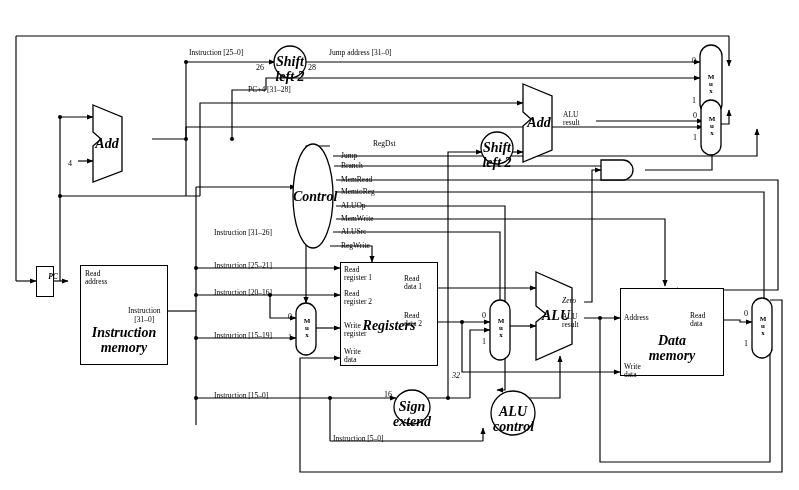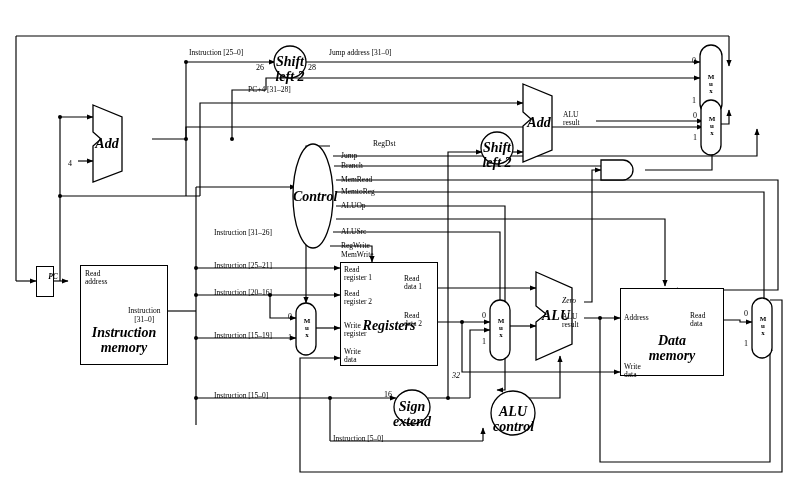--- a/index.html
+++ b/index.html
@@ -302,21 +302,21 @@
   <div class="mux-txt" style="left:756px; top:316px; width:14px;">M<br>u<br>x</div>
   <div class="lbl" style="left:744px; top:310px;">0</div>
   <div class="lbl" style="left:744px; top:340px;">1</div>
 
   <div class="ctrl-sig" style="left:341px; top:139px;padding-left:32px;">RegDst</div>
   <div class="ctrl-sig" style="left:341px; top:151px;">Jump</div>
   <div class="ctrl-sig" style="left:341px; top:161px;">Branch</div>
   <div class="ctrl-sig" style="left:341px; top:175px;">MemRead</div>
   <div class="ctrl-sig" style="left:341px; top:187px;">MemtoReg</div>
   <div class="ctrl-sig" style="left:341px; top:201px;">ALUOp</div>
-  <div class="ctrl-sig" style="left:341px; top:214px;margin-top:36px;">MemWrite</div>
+  <div class="ctrl-sig" style="left:341px; top:214px;">MemWrite</div>
   <div class="ctrl-sig" style="left:341px; top:227px;">ALUSrc</div>
   <div class="ctrl-sig" style="left:341px; top:241px;">RegWrite</div>
 
   <div class="bus-lbl" style="left:189px; top:48px;">Instruction [25–0]</div>
   <div class="bus-lbl" style="left:329px; top:48px;">Jump address [31–0]</div>
   <div class="bus-lbl" style="left:232px; top:85px;margin-left:16px;">PC+4 [31–28]</div>
   <div class="bus-lbl" style="left:214px; top:192px;margin-top:36px;">Instruction [31–26]</div>
   <div class="bus-lbl" style="left:214px; top:261px;">Instruction [25–21]</div>
   <div class="bus-lbl" style="left:214px; top:288px;">Instruction [20–16]</div>
   <div class="bus-lbl" style="left:214px; top:331px;">Instruction [15–19]</div>

